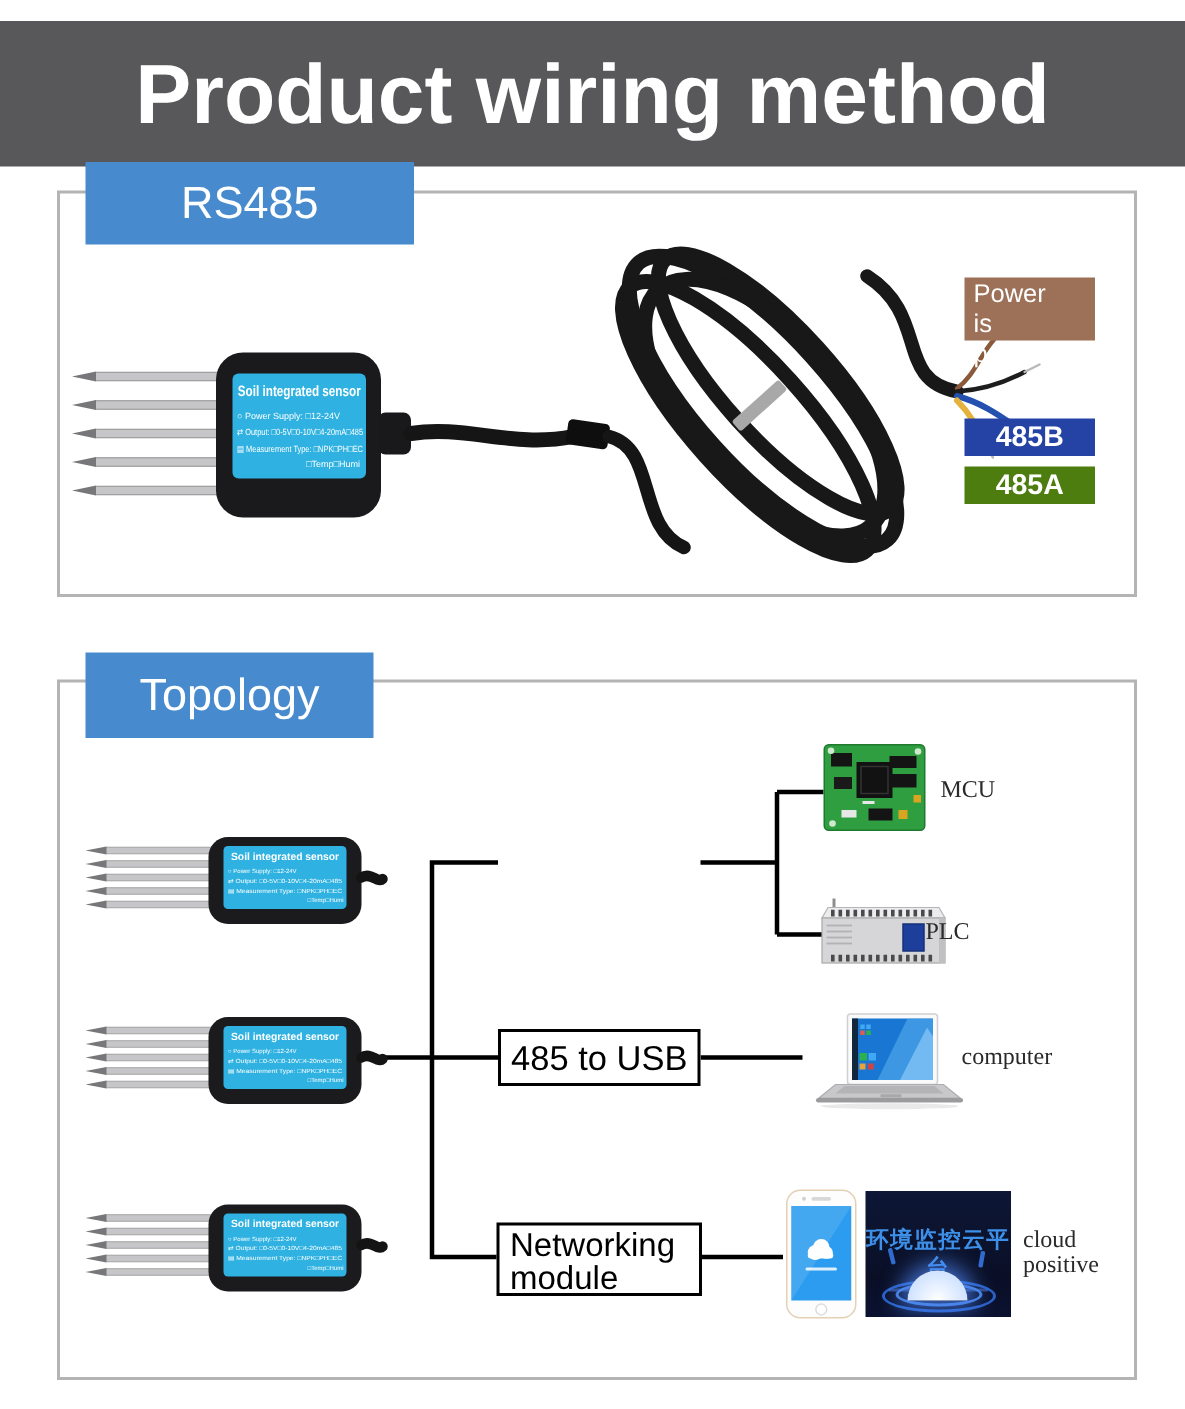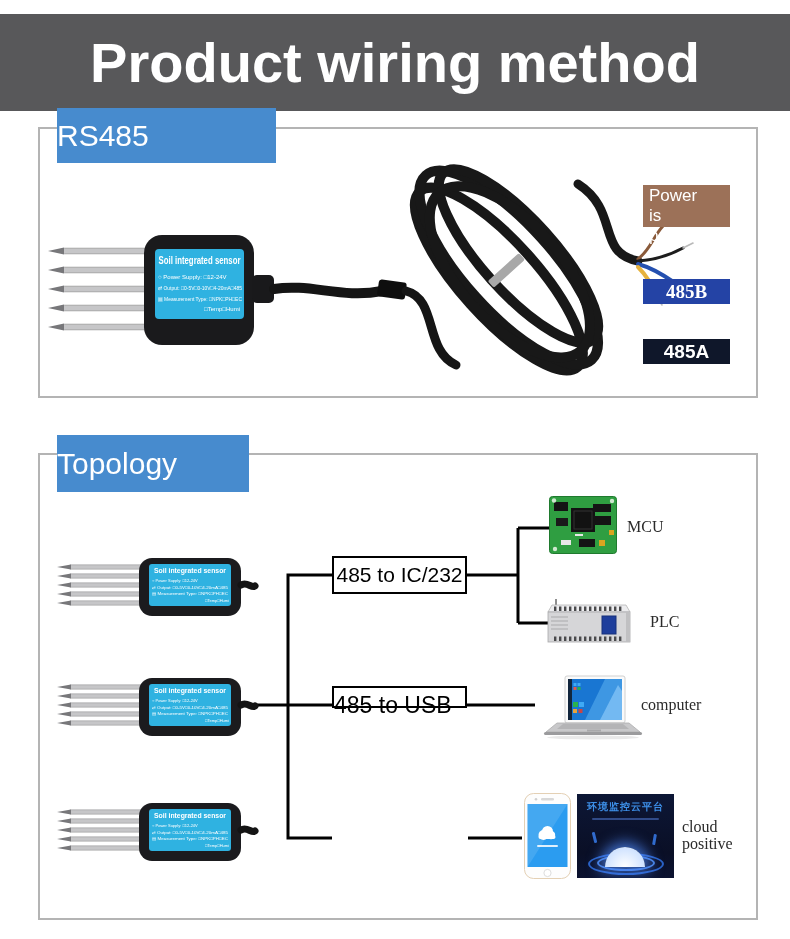--- a/index.html
+++ b/index.html
@@ -9,65 +9,65 @@
   
   .header{position:absolute;left:0;top:0;width:790px;height:97px;background:#58585a;margin-top:14px;}
   .header h1{margin:0;height:97px;line-height:97px;text-align:center;color:#fff;
              font-size:56px;font-weight:bold;letter-spacing:0px;}
 
   
   .frame{position:absolute;border:2px solid #b4b4b4;background:#fff;}
   .frame.rs485{left:38px;top:127px;width:716px;height:267px;}
   .frame.topology{left:38px;top:453px;width:716px;height:463px;}
 
-  .sec-label{position:absolute;background:#478bce;color:#fff;
+  .sec-label{position:absolute;background:#478bce;color:#fff;text-align:center;
              font-size:30px;z-index:5;}
   .sec-label.rs485{left:57px;top:108px;width:219px;height:55px;line-height:55px;}
   .sec-label.topology{left:57px;top:435px;width:192px;height:57px;line-height:57px;}
 
   svg{position:absolute;overflow:visible;}
   .scene{left:40px;top:129px;width:716px;height:263px;}
   .topo-lines{left:40px;top:455px;width:716px;height:460px;z-index:1;}
   .t-sensor{width:200px;height:62px;z-index:2;}
   #sensor1{left:55px;top:556px;}
   #sensor2{left:55px;top:676px;}
   #sensor3{left:55px;top:801px;}
 
   
   .wire-label{position:absolute;left:643px;width:87px;color:#fff;z-index:4;}
   .wire-label.two{font-size:17px;line-height:20px;padding:1px 17px 0 6px;box-sizing:border-box;}
   .wire-label.one{font-size:19px;font-weight:bold;text-align:center;}
   #wl-pos{top:185px;height:42px;background:#9c7158;}
   #wl-neg{top:232px;height:42px;background:#000000;}
-  #wl-485b{top:279px;height:25px;line-height:25px;background:#2443a5;font-family:Liberation Serif, serif;}
-  #wl-485a{top:311px;height:25px;line-height:25px;background:#0f172a;margin-top:28px;}
+  #wl-485b{top:279px;height:25px;line-height:25px;background:#2443a5;}
+  #wl-485a{top:311px;height:25px;line-height:25px;background:#4d7c0f;}
 
   
   .conv{position:absolute;border:2px solid #000;background:#fff;color:#000;z-index:3;
         box-sizing:border-box;}
   #conv-ic232{left:332px;top:556px;width:135px;height:38px;font-size:21px;line-height:34px;text-align:center;}
-  #conv-usb{left:332px;top:686px;width:135px;height:22px;font-size:23px;line-height:34px;}
+  #conv-usb{left:332px;top:686px;width:135px;height:38px;font-size:23px;line-height:34px;text-align:center;}
   #conv-net{left:331px;top:815px;width:137px;height:49px;font-size:22px;line-height:22px;padding:2px 0 0 7px;}
 
   
   .dev-label{position:absolute;color:#2a2a2a;font-size:16px;z-index:3;font-family:Liberation Serif, serif;}
   #lbl-mcu{left:627px;top:518px;}
-  #lbl-plc{left:650px;top:613px;}
+  #lbl-plc{left:617px;top:613px;}
   #lbl-computer{left:641px;top:696px;}
   #lbl-cloud{left:682px;top:818px;width:74px;line-height:17px;}
 
   
   #mcu-img{left:549px;top:496px;width:68px;height:58px;z-index:2;}
   #plc-img{left:546px;top:599px;width:86px;height:50px;z-index:2;}
   #laptop-img{left:543px;top:676px;width:100px;height:64px;z-index:2;}
   #phone-img{left:524px;top:793px;width:47px;height:86px;z-index:2;}
 
   .cloud-shot{position:absolute;left:577px;top:794px;width:97px;height:84px;z-index:2;
               background:linear-gradient(180deg,#0d1736 0%,#0a0f26 70%,#0b1230 100%);overflow:hidden;}
-  .cloud-shot .cs-title{margin-top:6px;text-align:center;color:#3d8fe8;font-size:10px;
+  .cloud-shot .cs-title{margin-top:23px;text-align:center;color:#3d8fe8;font-size:15px;
                         font-weight:bold;letter-spacing:1px;}
   .cloud-shot .cs-sub{width:70%;height:2px;margin:4px auto 0;background:rgba(80,120,210,.55);border-radius:1px;}
   .cloud-shot .ring1{position:absolute;left:11px;bottom:3px;width:72px;height:18px;
                      border:2px solid #2f6fe0;border-radius:50%;opacity:.85;}
   .cloud-shot .ring2{position:absolute;left:20px;bottom:7px;width:54px;height:12px;
                      border:2px solid #4d8cf0;border-radius:50%;opacity:.9;}
   .cloud-shot .dome{position:absolute;left:28px;bottom:11px;width:40px;height:20px;
                     background:radial-gradient(ellipse at 50% 100%, #ffffff 0%, #cfe2ff 70%, #9cc2ff 100%);
                     border-radius:40px 40px 0 0;box-shadow:0 0 14px 5px rgba(80,140,255,.75);}
   .cloud-shot .spark{position:absolute;width:3px;height:11px;background:#3b82f6;opacity:.8;border-radius:1px;}
@@ -220,22 +220,22 @@
     <rect x="84" y="2" width="102" height="58" rx="13" fill="#1b1b1e"></rect>
     <rect x="94" y="8" width="82" height="42" rx="3" fill="#2fb2e1"></rect>
     <text x="135" y="17" font-size="7" font-weight="bold" fill="#fff" text-anchor="middle" textLength="72" lengthAdjust="spacingAndGlyphs">Soil integrated sensor</text>
     <text x="97" y="26" font-size="4" fill="#fff">○ Power Supply:  □12-24V</text>
     <text x="97" y="32.5" font-size="4" fill="#fff" textLength="76" lengthAdjust="spacingAndGlyphs">⇄ Output:  □0-5V□0-10V□4-20mA□485</text>
     <text x="97" y="39" font-size="4" fill="#fff" textLength="76" lengthAdjust="spacingAndGlyphs">▤ Measurement Type:  □NPK□PH□EC</text>
     <text x="174" y="45.5" font-size="4" fill="#fff" text-anchor="end">□Temp□Humi</text>
     <path d="M186,29 C192,25 197,33 200,30" stroke="#141414" stroke-width="7" fill="none" stroke-linecap="round"></path>
   </svg>
 
-  <div id="conv-ic232" class="conv">485 to IC/232</div>
   <div id="conv-usb" class="conv">485 to USB</div>
+  <div id="conv-net" class="conv">Networking module</div>
 
   <svg id="mcu-img" viewBox="0 0 68 58">
     <rect x="0.5" y="0.5" width="67" height="57" rx="3" fill="#2f9e41" stroke="#1f7a2e"></rect>
     <rect x="22" y="12" width="24" height="24" fill="#121212"></rect>
     <rect x="25" y="15" width="18" height="18" fill="none" stroke="#333" stroke-width="1"></rect>
     <rect x="5" y="6" width="14" height="9" fill="#141414"></rect>
     <rect x="44" y="8" width="18" height="8" fill="#141414"></rect>
     <rect x="44" y="20" width="18" height="9" fill="#141414"></rect>
     <rect x="7" y="22" width="12" height="8" fill="#1a1a1a"></rect>
     <rect x="30" y="43" width="16" height="8" fill="#141414"></rect>

